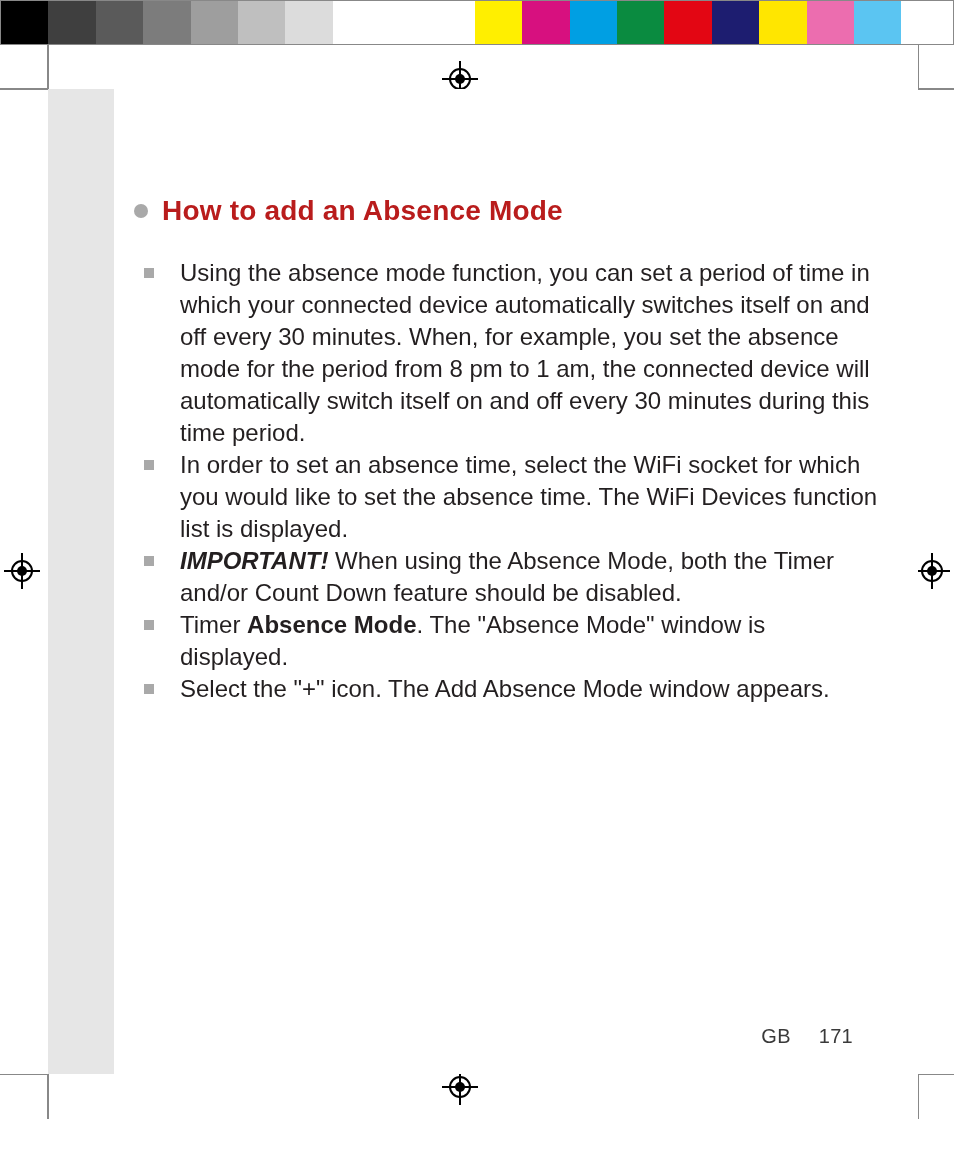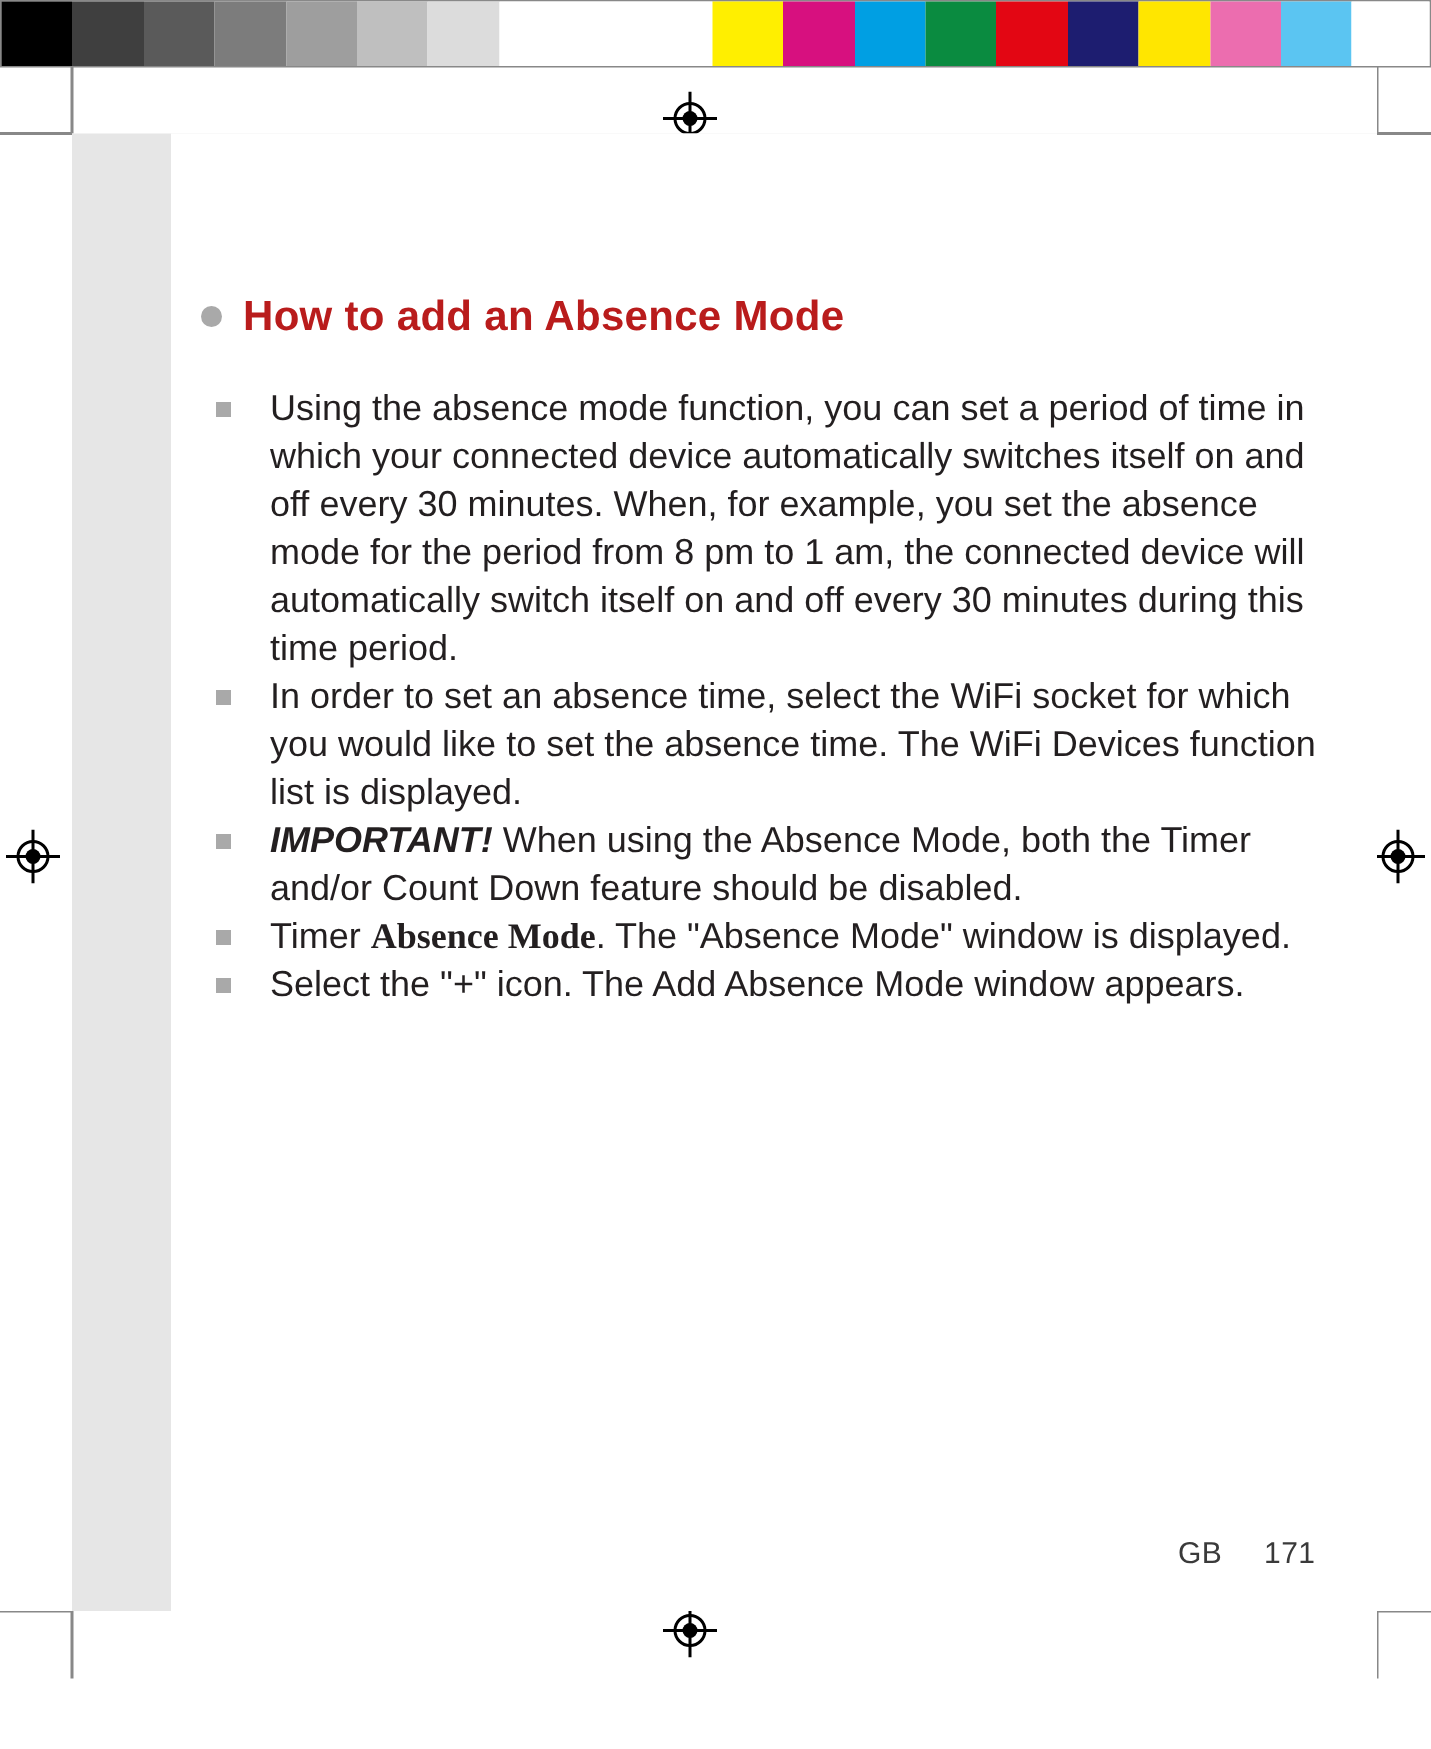--- a/index.html
+++ b/index.html
@@ -106,25 +106,25 @@
     position:relative;
     padding-left:36px;
     margin-bottom:0;
   }
   ul.body>li::before{
     content:"";
     position:absolute;left:0;top:11px;
     width:10px;height:10px;background:#a9a9a9;
   }
   .bi{font-weight:700;font-style:italic;}
-  .b{font-weight:700;font-family:Liberation Serif, serif;}
+  .b{font-weight:700;}
 
   .footer{
     position:absolute;
-    right:41px;bottom:26px;
+    right:65px;bottom:26px;
     font-size:20px;color:#3a3a3a;
     letter-spacing:.3px;
     font-weight:300;
   }
   .footer .pg{margin-left:22px;}
 </style>
 </head>
 <body>
 
 <div class="sheet">

